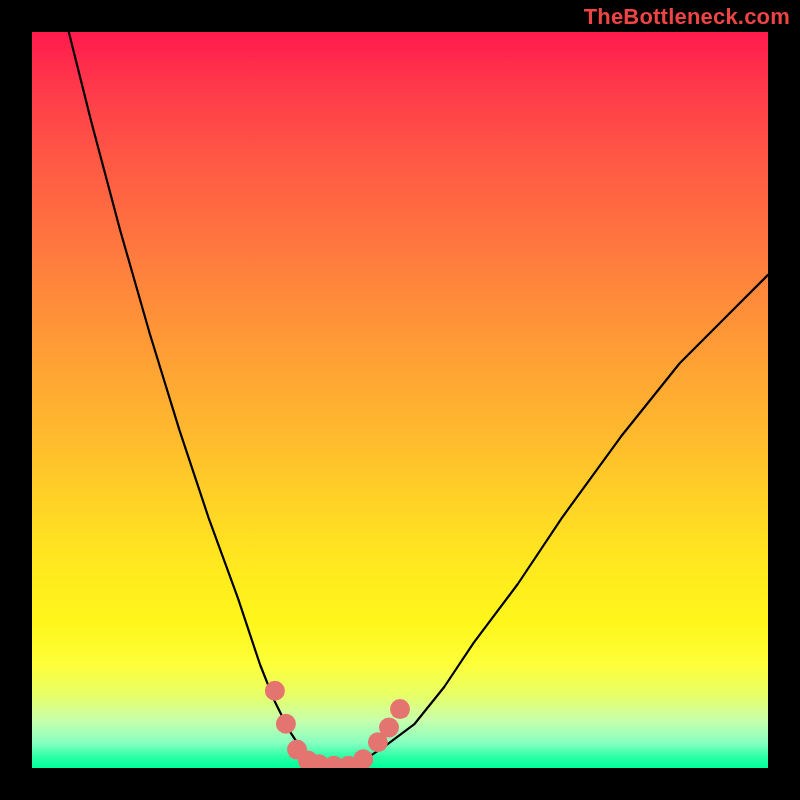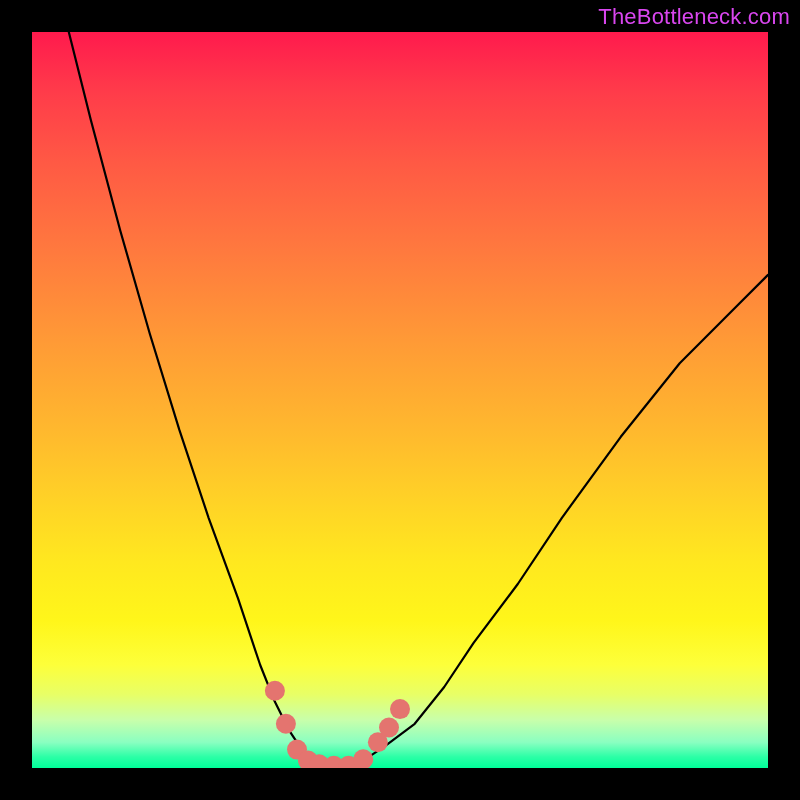--- a/index.html
+++ b/index.html
@@ -14,23 +14,23 @@
   .frame {
     position: relative;
     width: 800px;
     height: 800px;
     background: #000;
   }
   .watermark {
     position: absolute;
     top: 4px;
     right: 10px;
-    color: #d946ef;
+    color: #ef4444;
     font-size: 22px;
-    font-weight: 400;
+    font-weight: 700;
     letter-spacing: 0.2px;
     user-select: none;
   }
   .plot {
     position: absolute;
     left: 32px;
     top: 32px;
     width: 736px;
     height: 736px;
     

